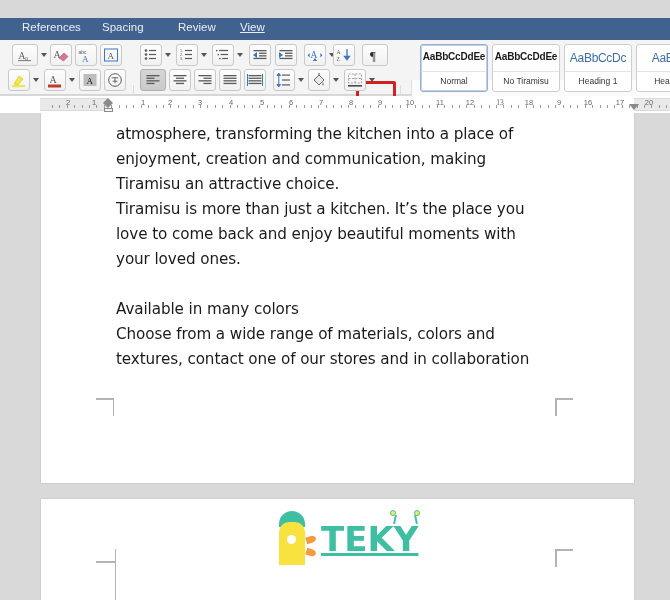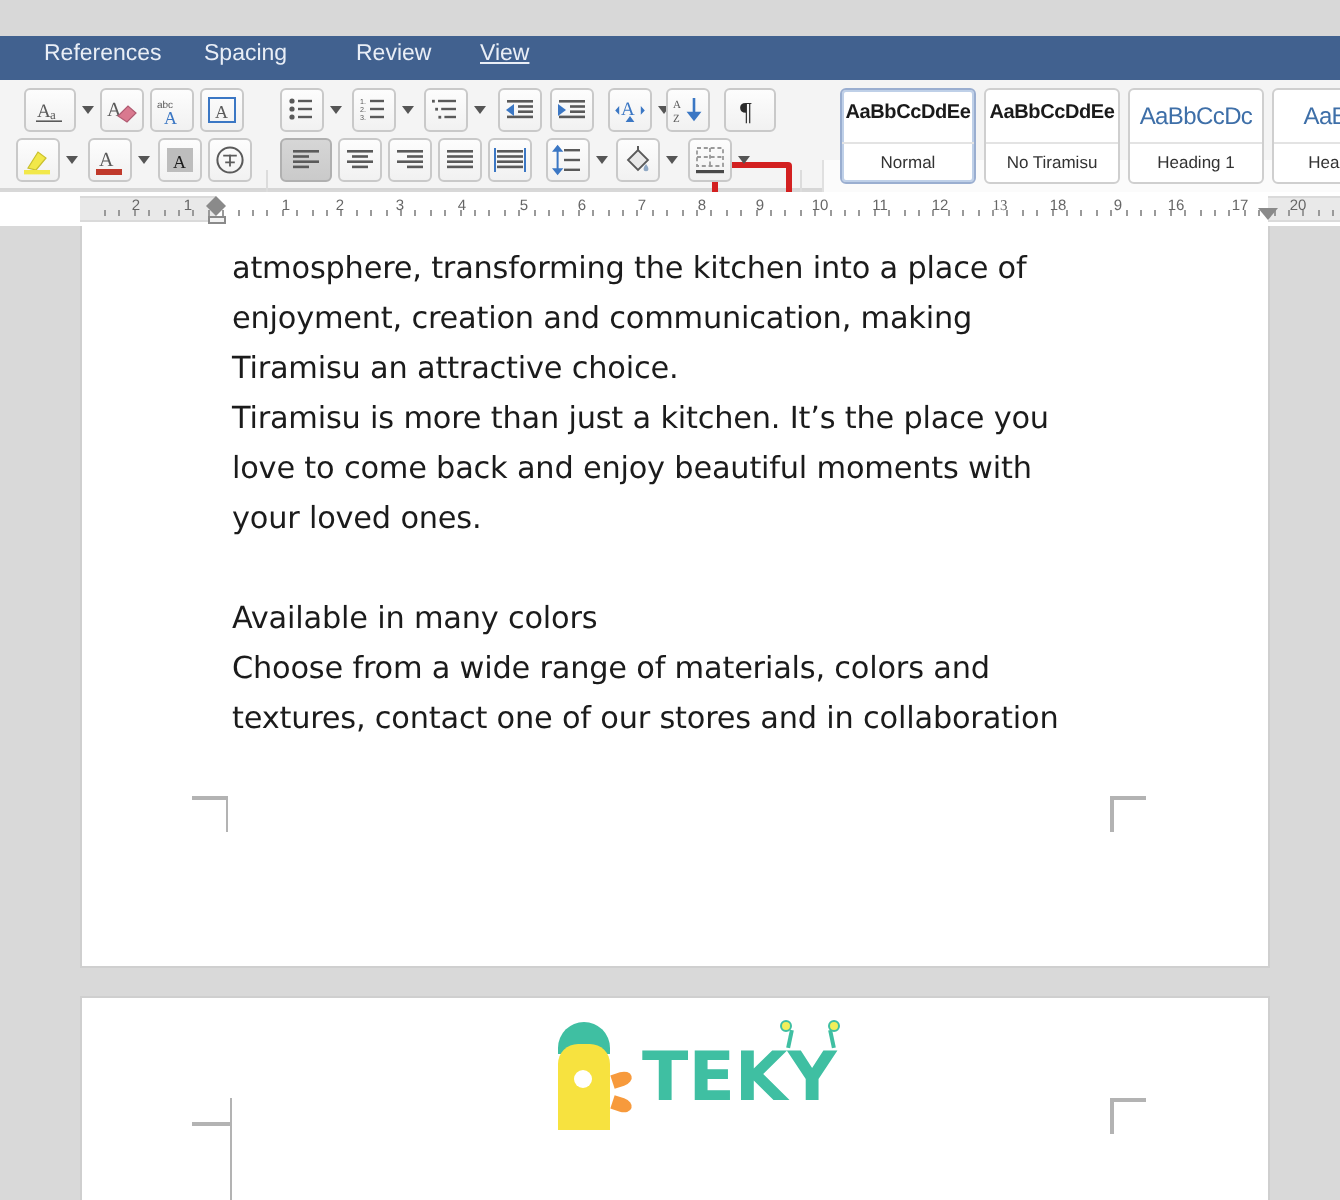--- a/index.html
+++ b/index.html
@@ -576,21 +576,21 @@
 
       <div class="logo" style="left:232px; top:10px; width:160px; height:65px;">
         <div class="rocket-cap" style="left:6px;  top:2px;  width:26px; height:16px;"></div>
         <div class="rocket-body" style="left:6px;  top:13px; width:26px; height:43px;"></div>
         <div class="rocket-window" style="left:14px; top:26px; width:9px; height:9px;"></div>
         <div class="flame" style="left:33px; top:27px; width:10px; height:7px;
              border-radius:0 50% 50% 0; transform:rotate(-18deg);"></div>
         <div class="flame" style="left:33px; top:40px; width:10px; height:7px;
              border-radius:0 50% 50% 0; transform:rotate(18deg);"></div>
 
-        <div class="teky-text" style="left:48px; top:10px;">TEKY</div>
+        <div class="teky-text" style="left:48px; top:10px;text-decoration:underline;">TEKY</div>
         <div class="antenna-stem" style="left:121px; top:6px; height:9px; transform:rotate(12deg);"></div>
         <div class="antenna-stem" style="left:142px; top:6px; height:9px; transform:rotate(-12deg);"></div>
         <div class="antenna-dot" style="left:117px; top:1px;"></div>
         <div class="antenna-dot" style="left:141px; top:1px;"></div>
       </div>
     </div>
   </div>
 <div class="style-card selected" style="left: 420px;">
       <div class="style-sample bold">AaBbCcDdEe</div>
       <div class="style-name">Normal</div>

